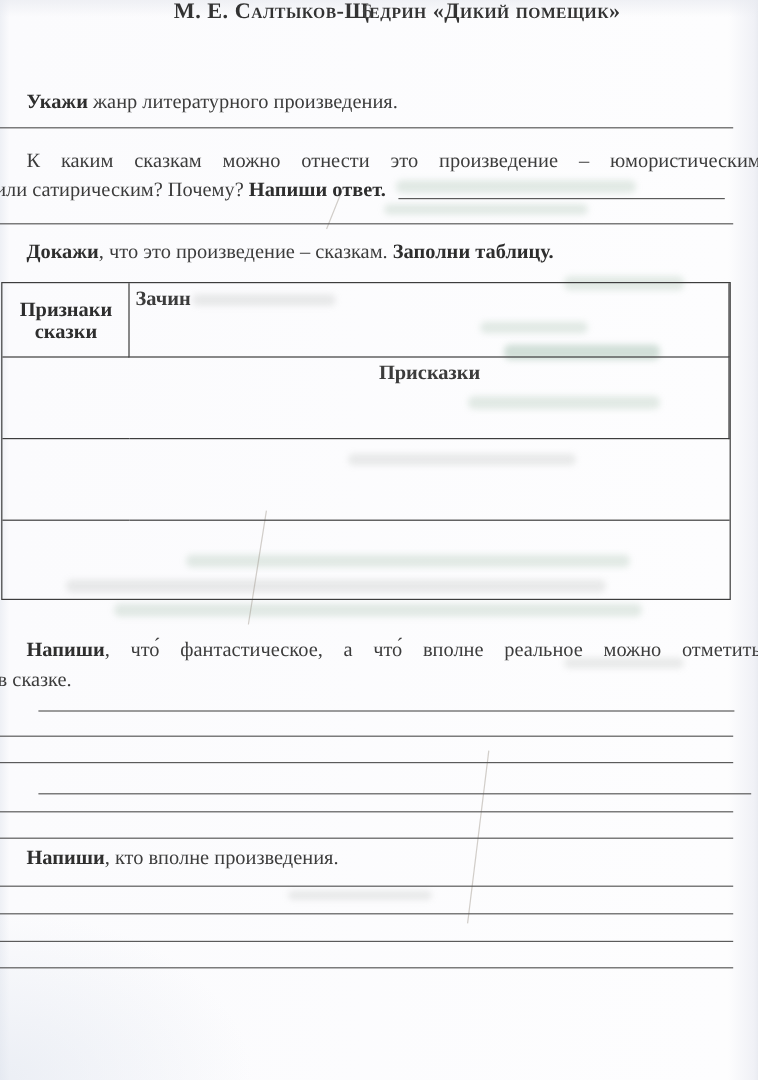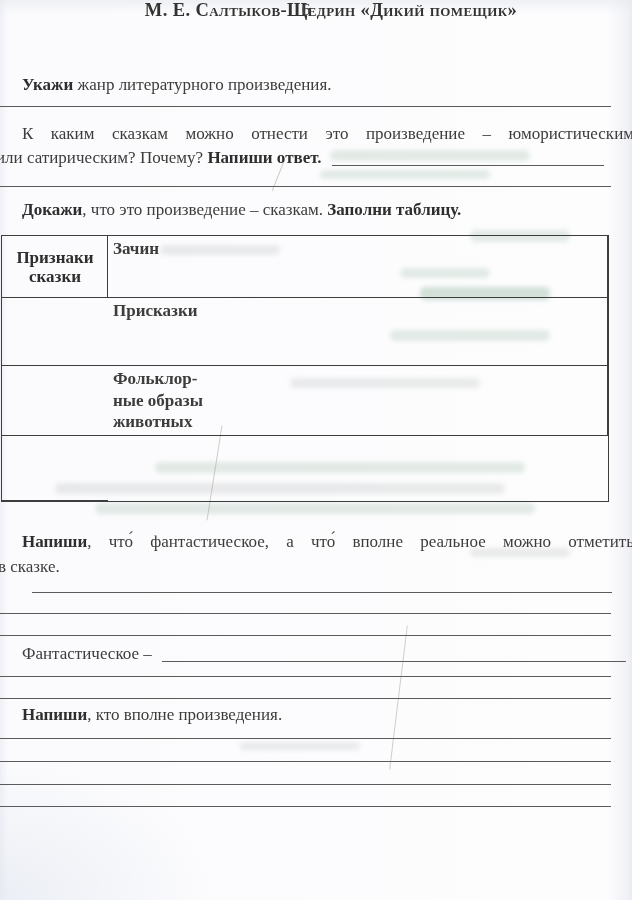--- a/index.html
+++ b/index.html
@@ -53,21 +53,21 @@
     padding:2px 4px 2px 5px; line-height:21.5px;font-weight:bold;
   }
   .wtable .c1 { border-right:1.3px solid #3d3d3d; }
   .wtable .last { border-bottom:none; }
   .wtable .hdr {
     font-weight:bold; color:#2e2e2e; text-align:center;
     display:flex; flex-direction:column; justify-content:center;
     min-height:40px; line-height:19px; padding-top:3px; padding-bottom:3px;
   }
   .rh1 { min-height:62px; }
-  .rh2 { min-height:68px; }
+  .rh2 { min-height:68px;text-align:center; }
   .rh3 { min-height:62px; }
   .rh4 { min-height:65px; }
 
   .pagenum { left:0; top:831; width:612px; text-align:center; font-size:17px; color:#444; }
 
   .smudge { position:absolute; border-radius:5px; filter:blur(2.5px); }
   .sm-green { background:rgba(118,160,132,0.20); }
   .sm-green2 { background:rgba(98,148,118,0.28); }
   .sm-gray { background:rgba(128,138,132,0.16); }
   .crease { position:absolute; width:1px; background:rgba(158,148,138,0.45); }
@@ -121,43 +121,37 @@
       <div class="cell c1 rh1">
         <div>Зачин</div>
       </div>
       <div class="cell rh1"></div>
 
       <div class="cell c1 rh2">
         <div>Присказки</div>
       </div>
       <div class="cell rh2"></div>
 
-      <div class="cell c1 rh3">
-        <div>Фольклор-</div>
-        <div>ные образы</div>
-        <div>животных</div>
-      </div>
       <div class="cell rh3"></div>
 
       <div class="cell rh4 last"></div>
     </div>
 
     <div class="abs para indent justify-line" style="left:0; top:529px;"><span class="bold">Напиши</span><span>, что́ фантастическое, а что́ вполне реальное можно отметить</span></div>
 
     <div class="abs para" style="left:-2px; top:554px;">в сказке.</div>
 
     <div class="write-row indent" style="left:0; top:574px;">
       <span class="fill" style="margin-right:22px;"></span>
     </div>
 
     <div class="hline" style="top:613px;"></div>
     <div class="hline" style="top:635px;"></div>
 
     <div class="write-row indent" style="left:0; top:643px;">
-      <span class="lbl">Фантастическое –</span>
       <span class="fill" style="margin-right:8px;"></span>
     </div>
 
     <div class="hline" style="top:676px;"></div>
     <div class="hline" style="top:698px;"></div>
 
     <div class="abs para indent" style="left:0; top:702px;"><span class="bold">Напиши</span><span>, кто вполне произведения.</span></div>
 
     <div class="hline" style="top:738px;"></div>
     <div class="hline" style="top:761px;"></div>

